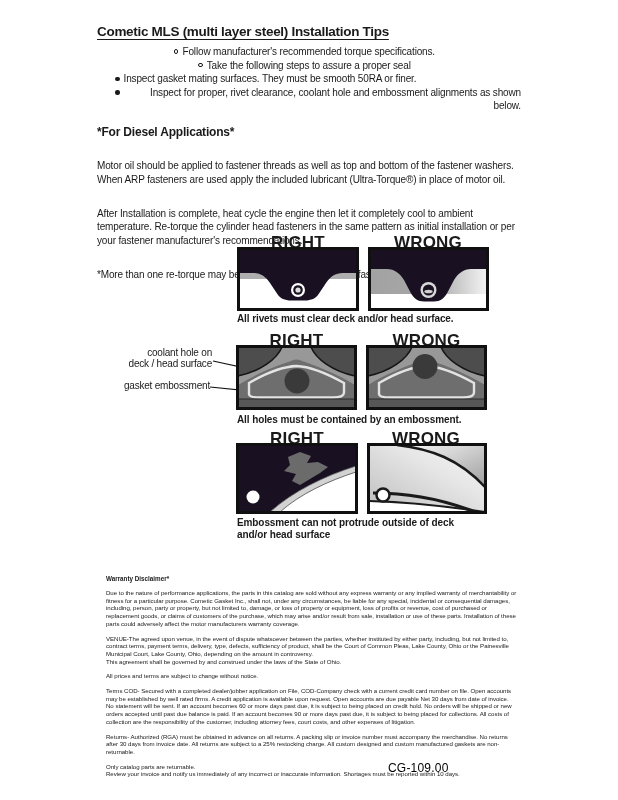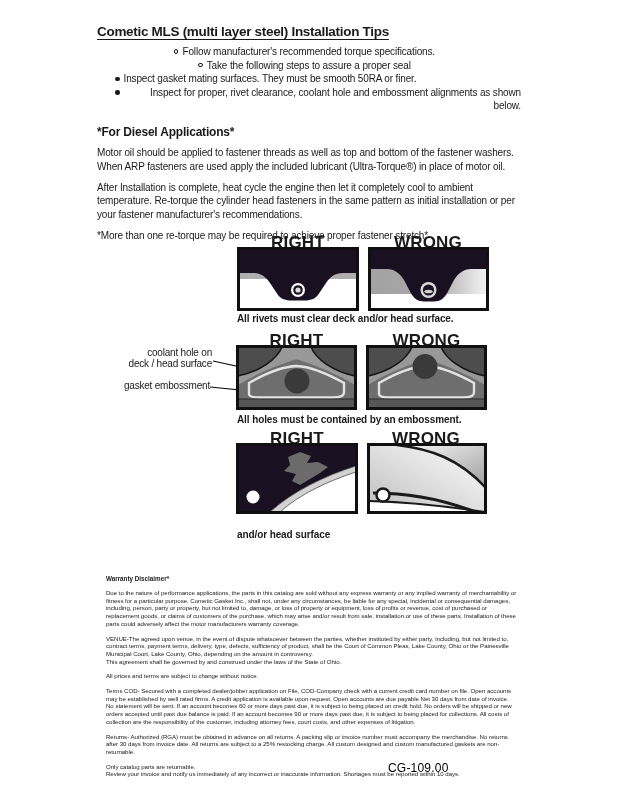--- a/index.html
+++ b/index.html
@@ -23,21 +23,21 @@
     width:4.5px; height:4.5px; border:1px solid #1a1a1a; border-radius:50%;
     margin:4px 4px 0 0; flex:none;
   }
   .sub-bullet-row { display:flex; align-items:flex-start; margin-left:18px; line-height:13.6px;text-align:right; }
   .sub-bullet-row .glyph {
     width:4.5px; height:4.5px; background:#1a1a1a; border-radius:50%;
     margin:4.5px 4px 0 0; flex:none;
   }
   .body-text { font-size:10px; letter-spacing:-0.15px; }
   .section-head { font-size:12px; font-weight:bold; letter-spacing:-0.2px; margin-top:12px; }
-  .para { font-size:10px; letter-spacing:-0.15px; line-height:13.8px; margin-top:7px; width:420px; }
+  .para { font-size:10px; letter-spacing:-0.15px; line-height:13.8px; margin-top:20px; width:420px; }
 
   
   .fig-label {
     position:absolute; font-size:17px; font-weight:bold; letter-spacing:0.2px;
     width:122px; text-align:center; white-space:nowrap;
   }
   .panel { position:absolute; }
   .panel svg { display:block; }
   .fig-caption {
     position:absolute; font-size:10px; font-weight:600; letter-spacing:-0.1px;
@@ -199,21 +199,21 @@
     <path d="M30,2 C64,6 92,16 118,44 L118,2 Z" fill="url(#g3b)"></path>
     <path d="M30,2 C64,6 92,16 118,44" fill="none" stroke="#1a1a1a" stroke-width="2.5"></path>
     <path d="M2,58 C40,59 78,63 118,69 L2,69 Z" fill="#ffffff"></path>
     <path d="M2,58 C40,59 78,63 118,69" fill="none" stroke="#1a1a1a" stroke-width="2"></path>
     <path d="M6,50 C40,50 72,56 100,66 C106,68 112,70 116,71" fill="none" stroke="#1a1a1a" stroke-width="3"></path>
     <circle cx="16" cy="52" r="6.5" fill="#ffffff" stroke="#1a1a1a" stroke-width="2.5"></circle>
     <rect x="1.5" y="1.5" width="117" height="68" fill="none" stroke="#101010" stroke-width="3"></rect>
   </svg>
 </div>
 <div class="fig-caption" style="left:237px; top:517px;">
-  <br>
+  <span>Embossment can not protrude outside of deck</span><br>
   <span>and/or head surface</span>
 </div>
 
 <div class="warranty">
   <div class="w-head">Warranty Disclaimer*</div>
   <p>Due to the nature of performance applications, the parts in this catalog are sold without any express warranty or any implied warranty of merchantability or fitness for a particular purpose.  Cometic Gasket Inc., shall not, under any circumstances, be liable for any special, incidental or consequential damages, including, person, party or property, but not limited to, damage, or loss of property or equipment, loss of profits or revenue, cost of purchased or replacement goods, or claims of customers of the purchase, which may arise and/or result from sale, installation or use of these parts.  Installation of these parts could adversely affect the motor manufacturers warranty coverage.</p>
   <p>VENUE-The agreed upon venue, in the event of dispute whatsoever between the parties, whether instituted by either party, including, but not limited to, contract terms, payment terms, delivery, type, defects, sufficiency of product, shall be the Court of Common Pleas, Lake County, Ohio or the Painesville Municipal Court, Lake County, Ohio, depending on the amount in controversy.</p>
   <p class="no-gap">This agreement shall be governed by and construed under the laws of the State of Ohio.</p>
   <p>All prices and terms are subject to change without notice.</p>
   <p>Terms COD- Secured with a completed dealer/jobber application on File, COD-Company check with a current credit card number on file.  Open accounts may be established by well rated firms.  A credit application is available upon request.  Open accounts are due payable Net 30 days from date of invoice.  No statement will be sent.  If an account becomes 60 or more days past due, it is subject to being placed on credit hold.  No orders will be shipped or new orders accepted until past due balance is paid.  If an account becomes 90 or more days past due, it is subject to being placed for collections.  All costs of collection are the responsibility of the customer, including attorney fees, court costs, and other expenses of litigation.</p>

